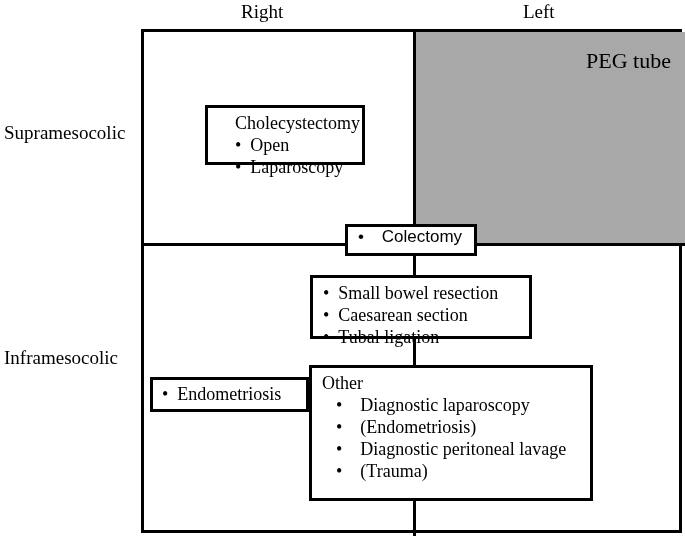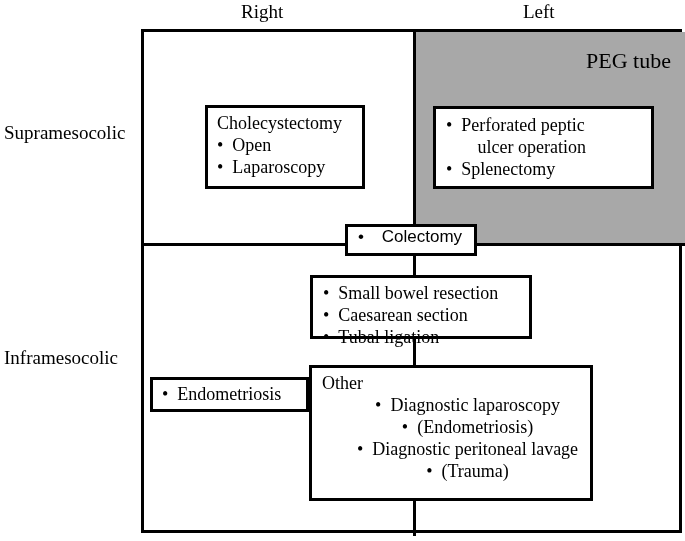--- a/index.html
+++ b/index.html
@@ -102,22 +102,22 @@
     position: relative;
     white-space: nowrap;
   }
   .bullet {
     display: inline-block;
     width: 0.85em;
   }
 
   
   #node-cholecystectomy {
-    left: 205px; top: 105px; width: 160px; height: 84px;
-    padding: 5px 0 0 9px;
+    left: 205px; top: 105px; width: 160px; height: 60px;
+    padding: 5px 0 0 27px;
   }
   #node-peg {
     left: 433px; top: 106px; width: 221px; height: 83px;
     padding: 6px 0 0 10px;
   }
   #node-peg li { white-space: normal; }
   #node-peg .wrap-ind { padding-left: 1.75em; display:block; }
 
   #node-colectomy {
     left: 345px; top: 224px; width: 132px; height: 32px;
@@ -140,21 +140,21 @@
     padding: 0;
     display: flex;
     align-items: center;
   }
   #node-appendectomy .inner { padding-left: 9px; white-space: nowrap; }
 
   #node-other {
     left: 309px; top: 365px; width: 284px; height: 136px;
     padding: 5px 0 0 10px;
   }
-  #node-other .sub { padding-left: 14px; text-align: center; }
+  #node-other .sub { padding-left: 14px; }
   #node-other .sub .bullet { width: 1.35em; }
 </style>
 </head>
 <body>
 
 <div id="canvas">
 
   <div class="axis-label" id="label-right">Right</div>
   <div class="axis-label" id="label-left">Left</div>
 
@@ -182,31 +182,20 @@
     <ul>
       <li>
         <span class="bullet">•</span><span>Open</span>
       </li>
       <li>
         <span class="bullet">•</span><span>Laparoscopy</span>
       </li>
     </ul>
   </div>
 
-  <div class="node" id="node-peg">
-    <ul>
-      <li>
-        <span class="bullet">•</span><span>Perforated peptic</span>
-        <span class="wrap-ind">ulcer operation</span>
-      </li>
-      <li>
-        <span class="bullet">•</span><span>Splenectomy</span>
-      </li>
-    </ul>
-  </div>
 
   <div class="node" id="node-colectomy">
     <div class="inner">
       <span class="bullet">•</span><span>Colectomy</span>
     </div>
   </div>
 
   <div class="node" id="node-smallbowel">
     <ul>
       <li>

